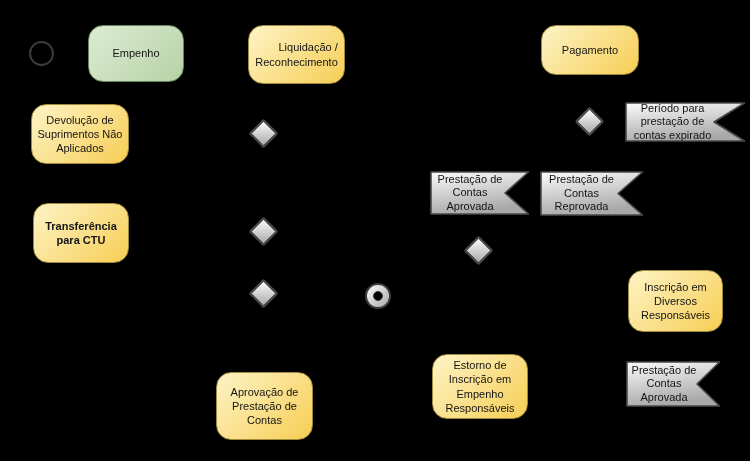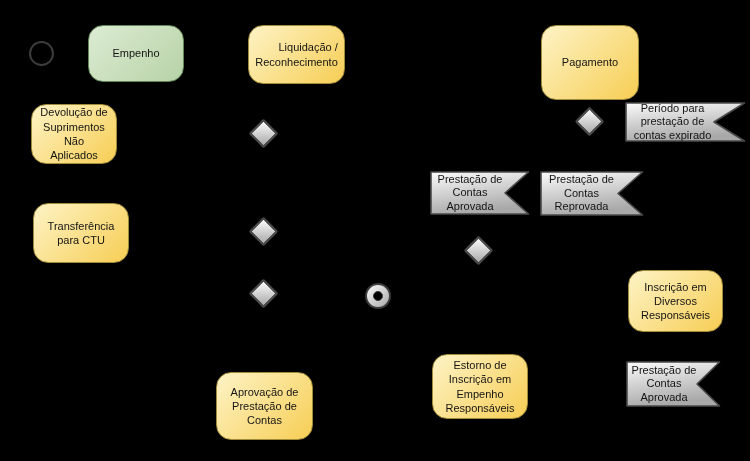--- a/index.html
+++ b/index.html
@@ -37,23 +37,23 @@
     background: linear-gradient(135deg, var(--yellow-fill-top), var(--yellow-fill-bottom));
     border-color: var(--yellow-border);
   }
   .task.blue {
     background: linear-gradient(135deg, var(--blue-fill-top), var(--blue-fill-bottom));
     border-color: var(--blue-border);
   }
   #empenho       { left: 88px;  top: 25px;  width: 96px; height: 57px; }
   #liquidacao    { left: 248px; top: 25px;  width: 97px; height: 59px; text-align: right; }
   #programacao   { left: 395px; top: 26px;  width: 95px; height: 57px; }
-  #pagamento     { left: 541px; top: 25px;  width: 98px; height: 75px; }
-  #devolucao     { left: 31px;  top: 104px; width: 86px; height: 60px; }
-  #transferencia { left: 33px;  top: 203px; width: 96px; height: 60px; }
+  #pagamento     { left: 541px; top: 25px;  width: 98px; height: 50px; }
+  #devolucao     { left: 31px;  top: 104px; width: 98px; height: 60px; }
+  #transferencia { left: 33px;  top: 203px; width: 96px; height: 60px; font-weight: bold; }
   #aprovacao     { left: 216px; top: 372px; width: 97px; height: 68px; }
   #estorno       { left: 432px; top: 354px; width: 96px; height: 65px; }
   #inscricao     { left: 628px; top: 270px; width: 95px; height: 62px; }
 
   
   .gateway {
     position: absolute;
     width: 21px; height: 21px;
     box-sizing: border-box;
     transform: rotate(45deg);

